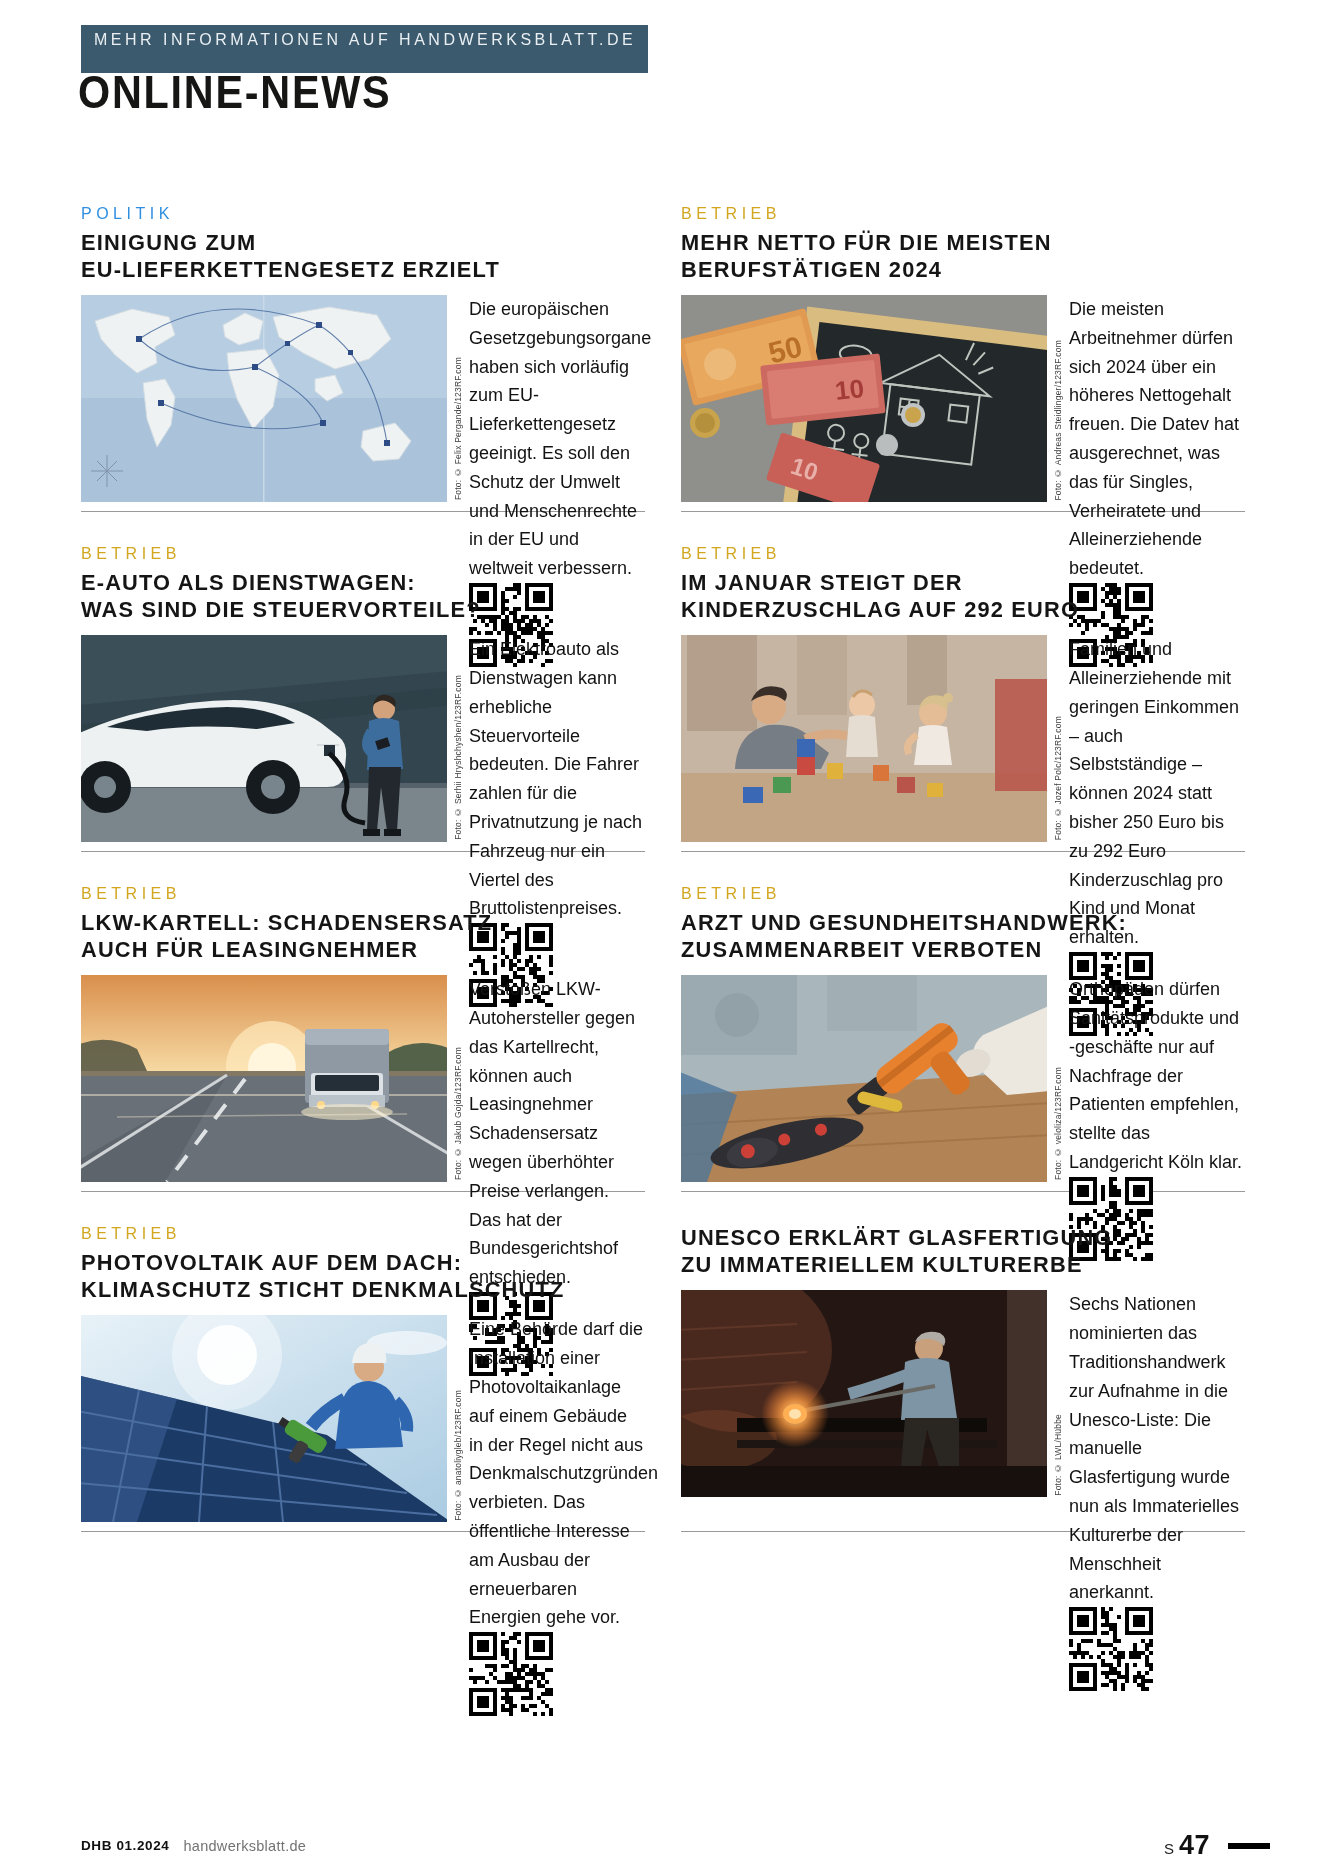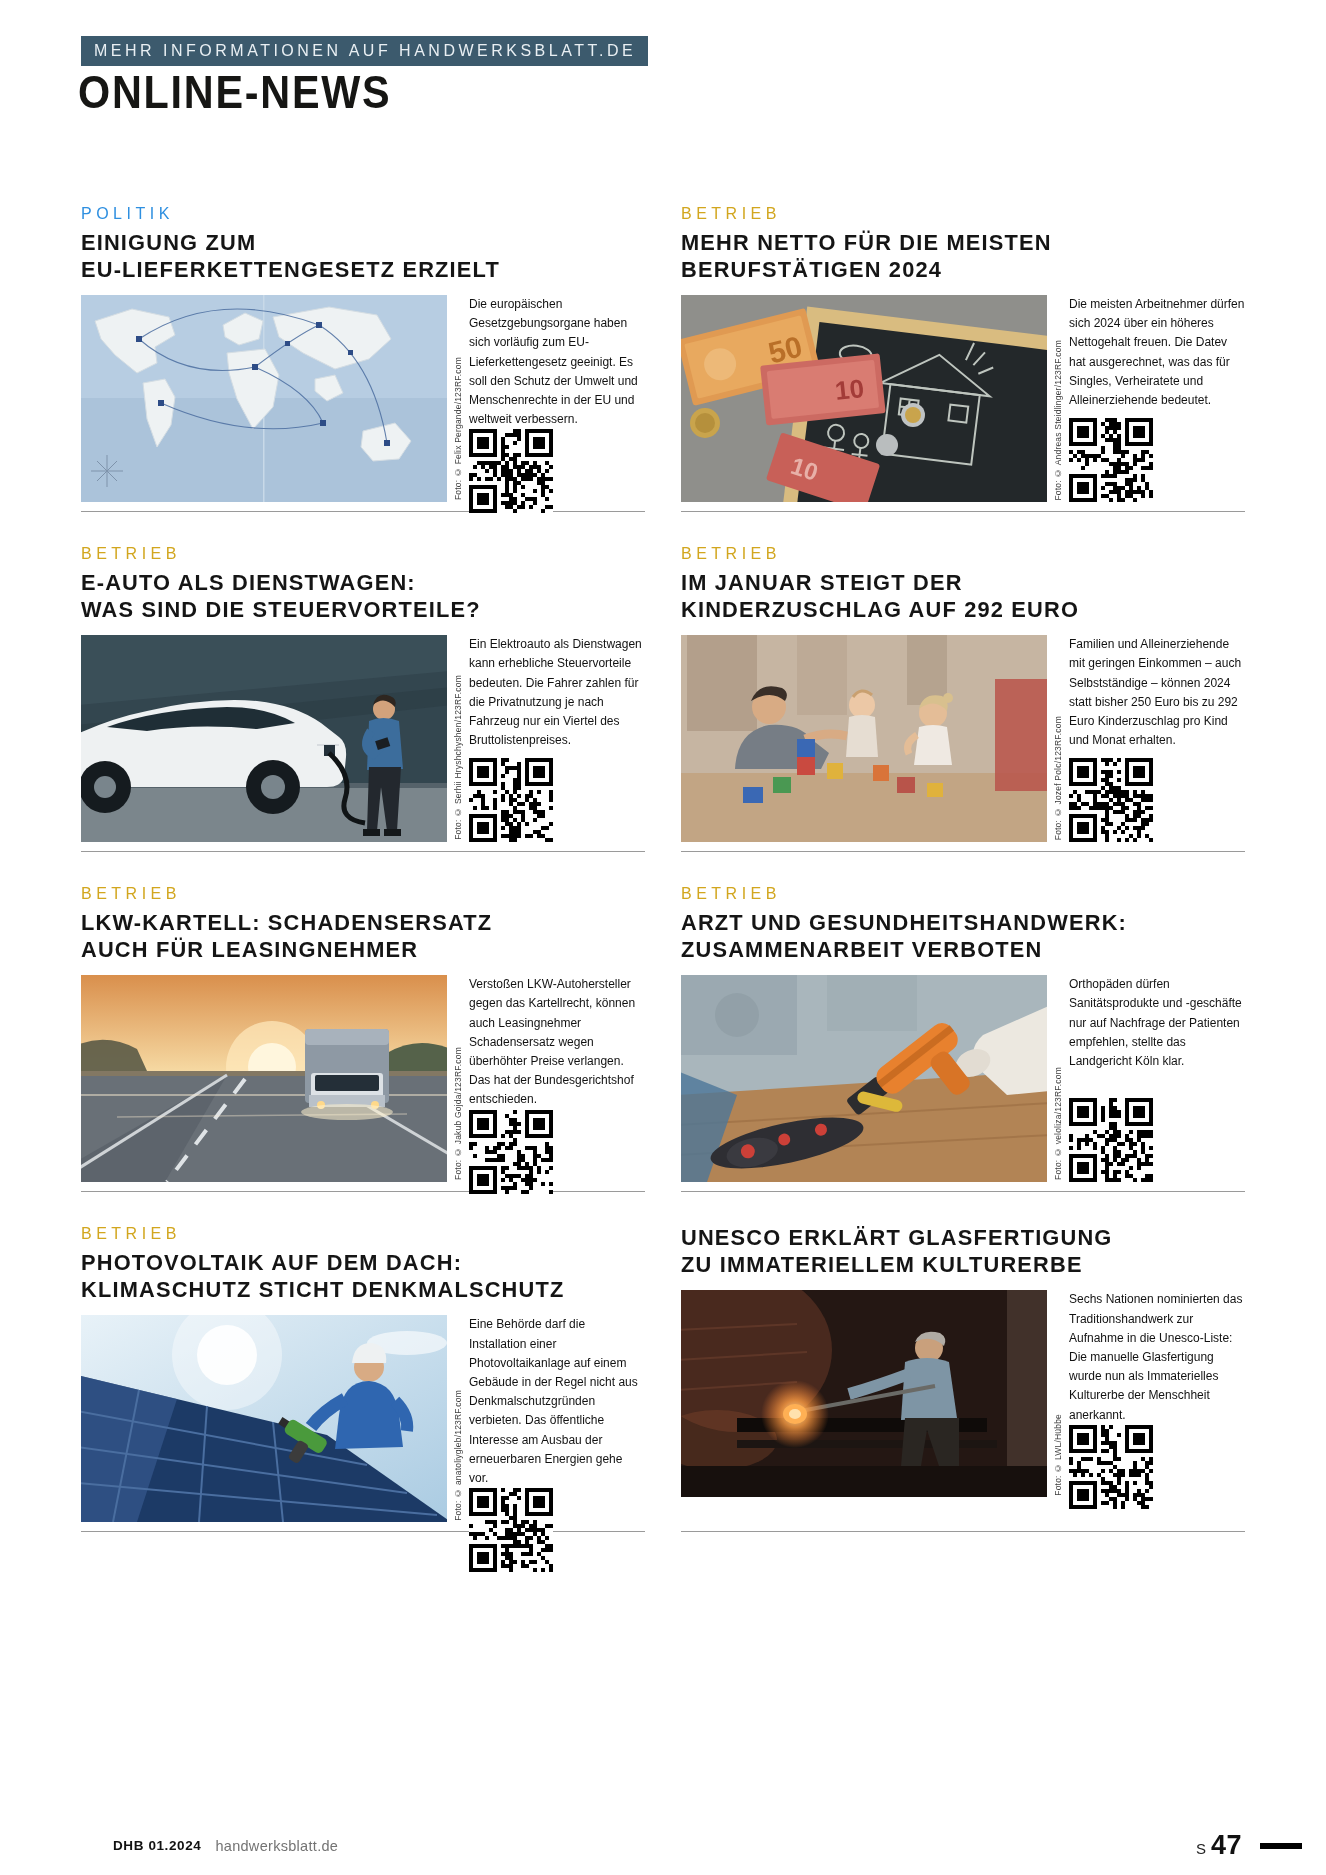--- a/index.html
+++ b/index.html
@@ -1,38 +1,38 @@
 <!DOCTYPE html>
 <html><head>
 <meta charset="utf-8">
 <style>
   html,body{margin:0;padding:0;background:#e9e9e9;}
   .page{position:relative;width:1326px;height:1875px;margin:0 auto;background:#fff;
         font-family:"Liberation Sans",sans-serif;color:#141414;overflow:hidden;}
-  .banner{position:absolute;left:81px;top:36px;background:#3c5a6d;color:#e9eff3;
-          font-size:16px;font-weight:500;letter-spacing:3.5px;padding:6px 12px 6px 13px;white-space:nowrap;}
+  .banner{position:absolute;left:81px;top:25px;background:#3c5a6d;color:#e9eff3;
+          font-size:16px;font-weight:500;letter-spacing:3.5px;padding:6px 12px 24px 13px;white-space:nowrap;}
   .title{position:absolute;left:78px;top:64px;margin:0;font-size:47px;font-weight:600;
          letter-spacing:2px;color:#161614;transform:scaleX(.88);transform-origin:left center;white-space:nowrap;}
   .grid{position:absolute;left:81px;top:205px;width:1164px;display:grid;
         grid-template-columns:564px 564px;column-gap:36px;row-gap:33px;}
   article.news{border-bottom:1.5px solid #9a9a9a;padding-bottom:9px;}
   .cat{font-size:16px;font-weight:500;letter-spacing:4.5px;margin:0 0 7px 0;}
   .hl{margin:0 0 12px 0;font-size:22.5px;line-height:1.18;font-weight:700;letter-spacing:1.2px;
       color:#151515;white-space:pre-line;transform:scaleX(.97);transform-origin:left center;}
   .row{display:flex;height:207px;}
   figure.art{flex:none;width:366px;height:207px;margin:0;background:#d8d8d8;overflow:hidden;}
   figure.art svg{display:block;}
   .credit{flex:none;width:22px;display:flex;align-items:flex-end;justify-content:center;padding-bottom:2px;}
   .credit span{writing-mode:vertical-rl;transform:rotate(180deg);font-size:8.5px;color:#3d3d3d;
                white-space:nowrap;letter-spacing:.2px;}
   .tcol{flex:1;display:flex;flex-direction:column;min-width:0;}
-  .body{margin:0;font-size:12px;line-height:1.6;color:#121212;}
+  .body{margin:0;font-size:18px;line-height:1.6;color:#121212;}
   .qr{margin-top:auto;}
   .qr svg{display:block;}
-  footer{position:absolute;left:81px;top:1830px;width:1189px;display:flex;align-items:center;margin-left:32px;}
+  footer{position:absolute;left:81px;top:1830px;width:1189px;display:flex;align-items:center;}
   .f-issue{font-size:13.5px;font-weight:700;letter-spacing:.6px;color:#111;}
   .f-site{margin-left:14px;font-size:14.5px;color:#737373;letter-spacing:.3px;}
   .f-page{margin-left:auto;display:flex;align-items:baseline;}
   .f-s{font-size:15px;font-weight:400;color:#222;margin-right:5px;}
   .f-num{font-size:27px;font-weight:700;color:#111;letter-spacing:.5px;}
   .f-bar{width:42px;height:6px;background:#000;margin-left:18px;align-self:center;}
 </style>
 </head>
 <body>
 

